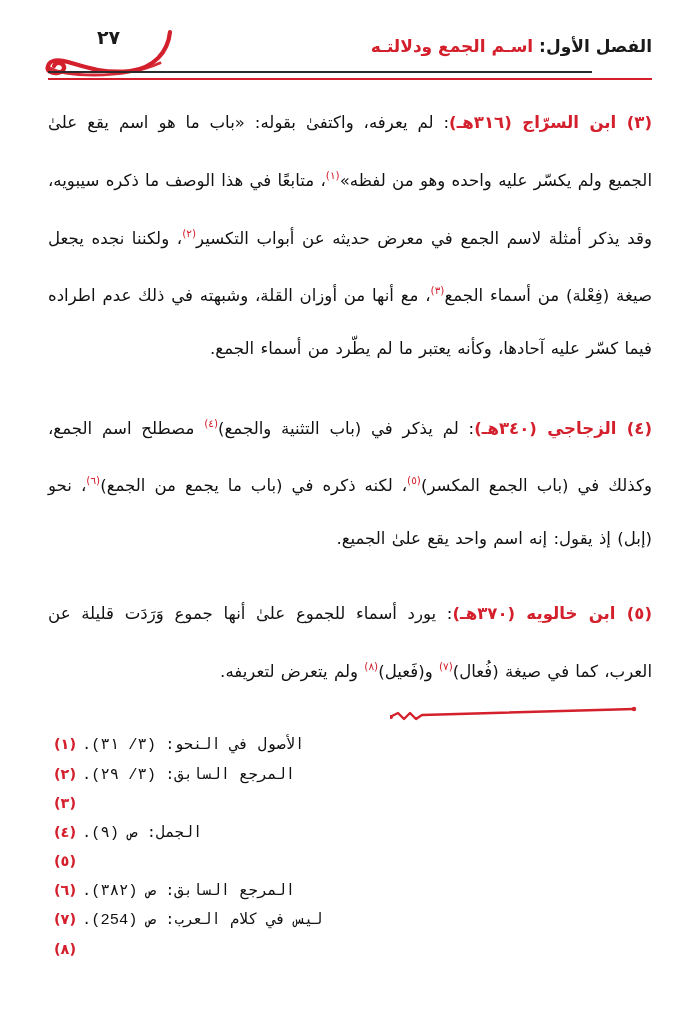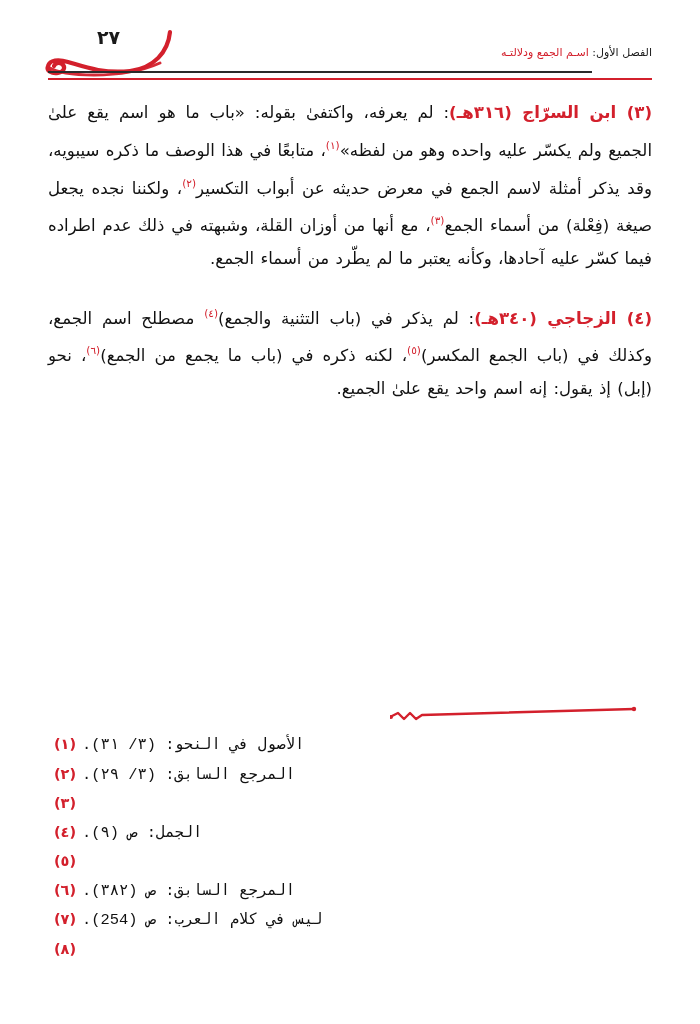--- a/index.html
+++ b/index.html
@@ -20,24 +20,24 @@
   
   .header {
     position: absolute;
     top: 30px;
     right: 48px;
     left: 48px;
     height: 52px;
   }
   .header-title {
     position: absolute;
-    top: 16px;
+    top: 6px;
     right: 0;
-    font-size: 11px;
-    font-weight: normal;
+    font-size: 17px;
+    font-weight: bold;
     letter-spacing: 0;
     white-space: nowrap;
     color: #d3202c;
     line-height: 1.2;
   }
   .header-title .chapter-label {
     color: #1a1a1a;
   }
   .header-ornament {
     position: absolute;
@@ -74,21 +74,21 @@
 
   
   .body-area {
     position: absolute;
     top: 96px;
     right: 48px;
     left: 48px;
   }
   .para {
     font-size: 16.6px;
-    line-height: 33px;
+    line-height: 53px;
     color: #111111;
     text-align: justify;
     text-align-last: center;
     margin: 0 0 22px 0;
     font-family: "DejaVu Sans", "Liberation Sans", sans-serif;
     word-spacing: 1px;
   }
   .para.last-right { text-align-last: right; }
   .para .lead {
     color: #d3202c;
@@ -169,20 +169,21 @@
     <div class="rule-dark"></div>
     <div class="rule-red"></div>
   </div>
 
   <div class="body-area">
 
     <p class="para last-right"><span class="lead">(٣) ابن السرّاج (٣١٦هـ)</span><span>: لم يعرفه، واكتفىٰ بقوله: «باب ما هو اسم يقع علىٰ الجميع ولم يكسّر عليه واحده وهو من لفظه»</span><sup class="fn">(١)</sup><span>، متابعًا في هذا الوصف ما ذكره سيبويه، وقد يذكر أمثلة لاسم الجمع في معرض حديثه عن أبواب التكسير</span><sup class="fn">(٢)</sup><span>، ولكننا نجده يجعل صيغة (فِعْلة) من أسماء الجمع</span><sup class="fn">(٣)</sup><span>، مع أنها من أوزان القلة، وشبهته في ذلك عدم اطراده فيما كسّر عليه آحادها، وكأنه يعتبر ما لم يطّرد من أسماء الجمع.</span></p>
 
     <p class="para last-right"><span class="lead">(٤) الزجاجي (٣٤٠هـ)</span><span>: لم يذكر في (باب التثنية والجمع)</span><sup class="fn">(٤)</sup><span> مصطلح اسم الجمع، وكذلك في (باب الجمع المكسر)</span><sup class="fn">(٥)</sup><span>، لكنه ذكره في (باب ما يجمع من الجمع)</span><sup class="fn">(٦)</sup><span>، نحو (إبل) إذ يقول: إنه اسم واحد يقع علىٰ الجميع.</span></p>
 
+    <p class="para last-right"><span class="lead">(٥) ابن خالويه (٣٧٠هـ)</span><span>: يورد أسماء للجموع علىٰ أنها جموع وَرَدَت قليلة عن العرب، كما في صيغة (فُعال)</span><sup class="fn">(٧)</sup><span> و(فَعيل)</span><sup class="fn">(٨)</sup><span> ولم يتعرض لتعريفه.</span></p>
 
 
   </div>
 
   <div class="footnote-area">
 
     <div class="fn-sep">
       <svg width="262" height="18" viewBox="0 0 262 18" xmlns="http://www.w3.org/2000/svg">
         <path d="M0 11 L8 7 L14 13 L20 7 L26 13 L32 9 L244 3" fill="none" stroke="#d3202c" stroke-width="2.4" stroke-linecap="round" stroke-linejoin="round"></path>
         <circle cx="244" cy="3" r="2.2" fill="#d3202c"></circle>

